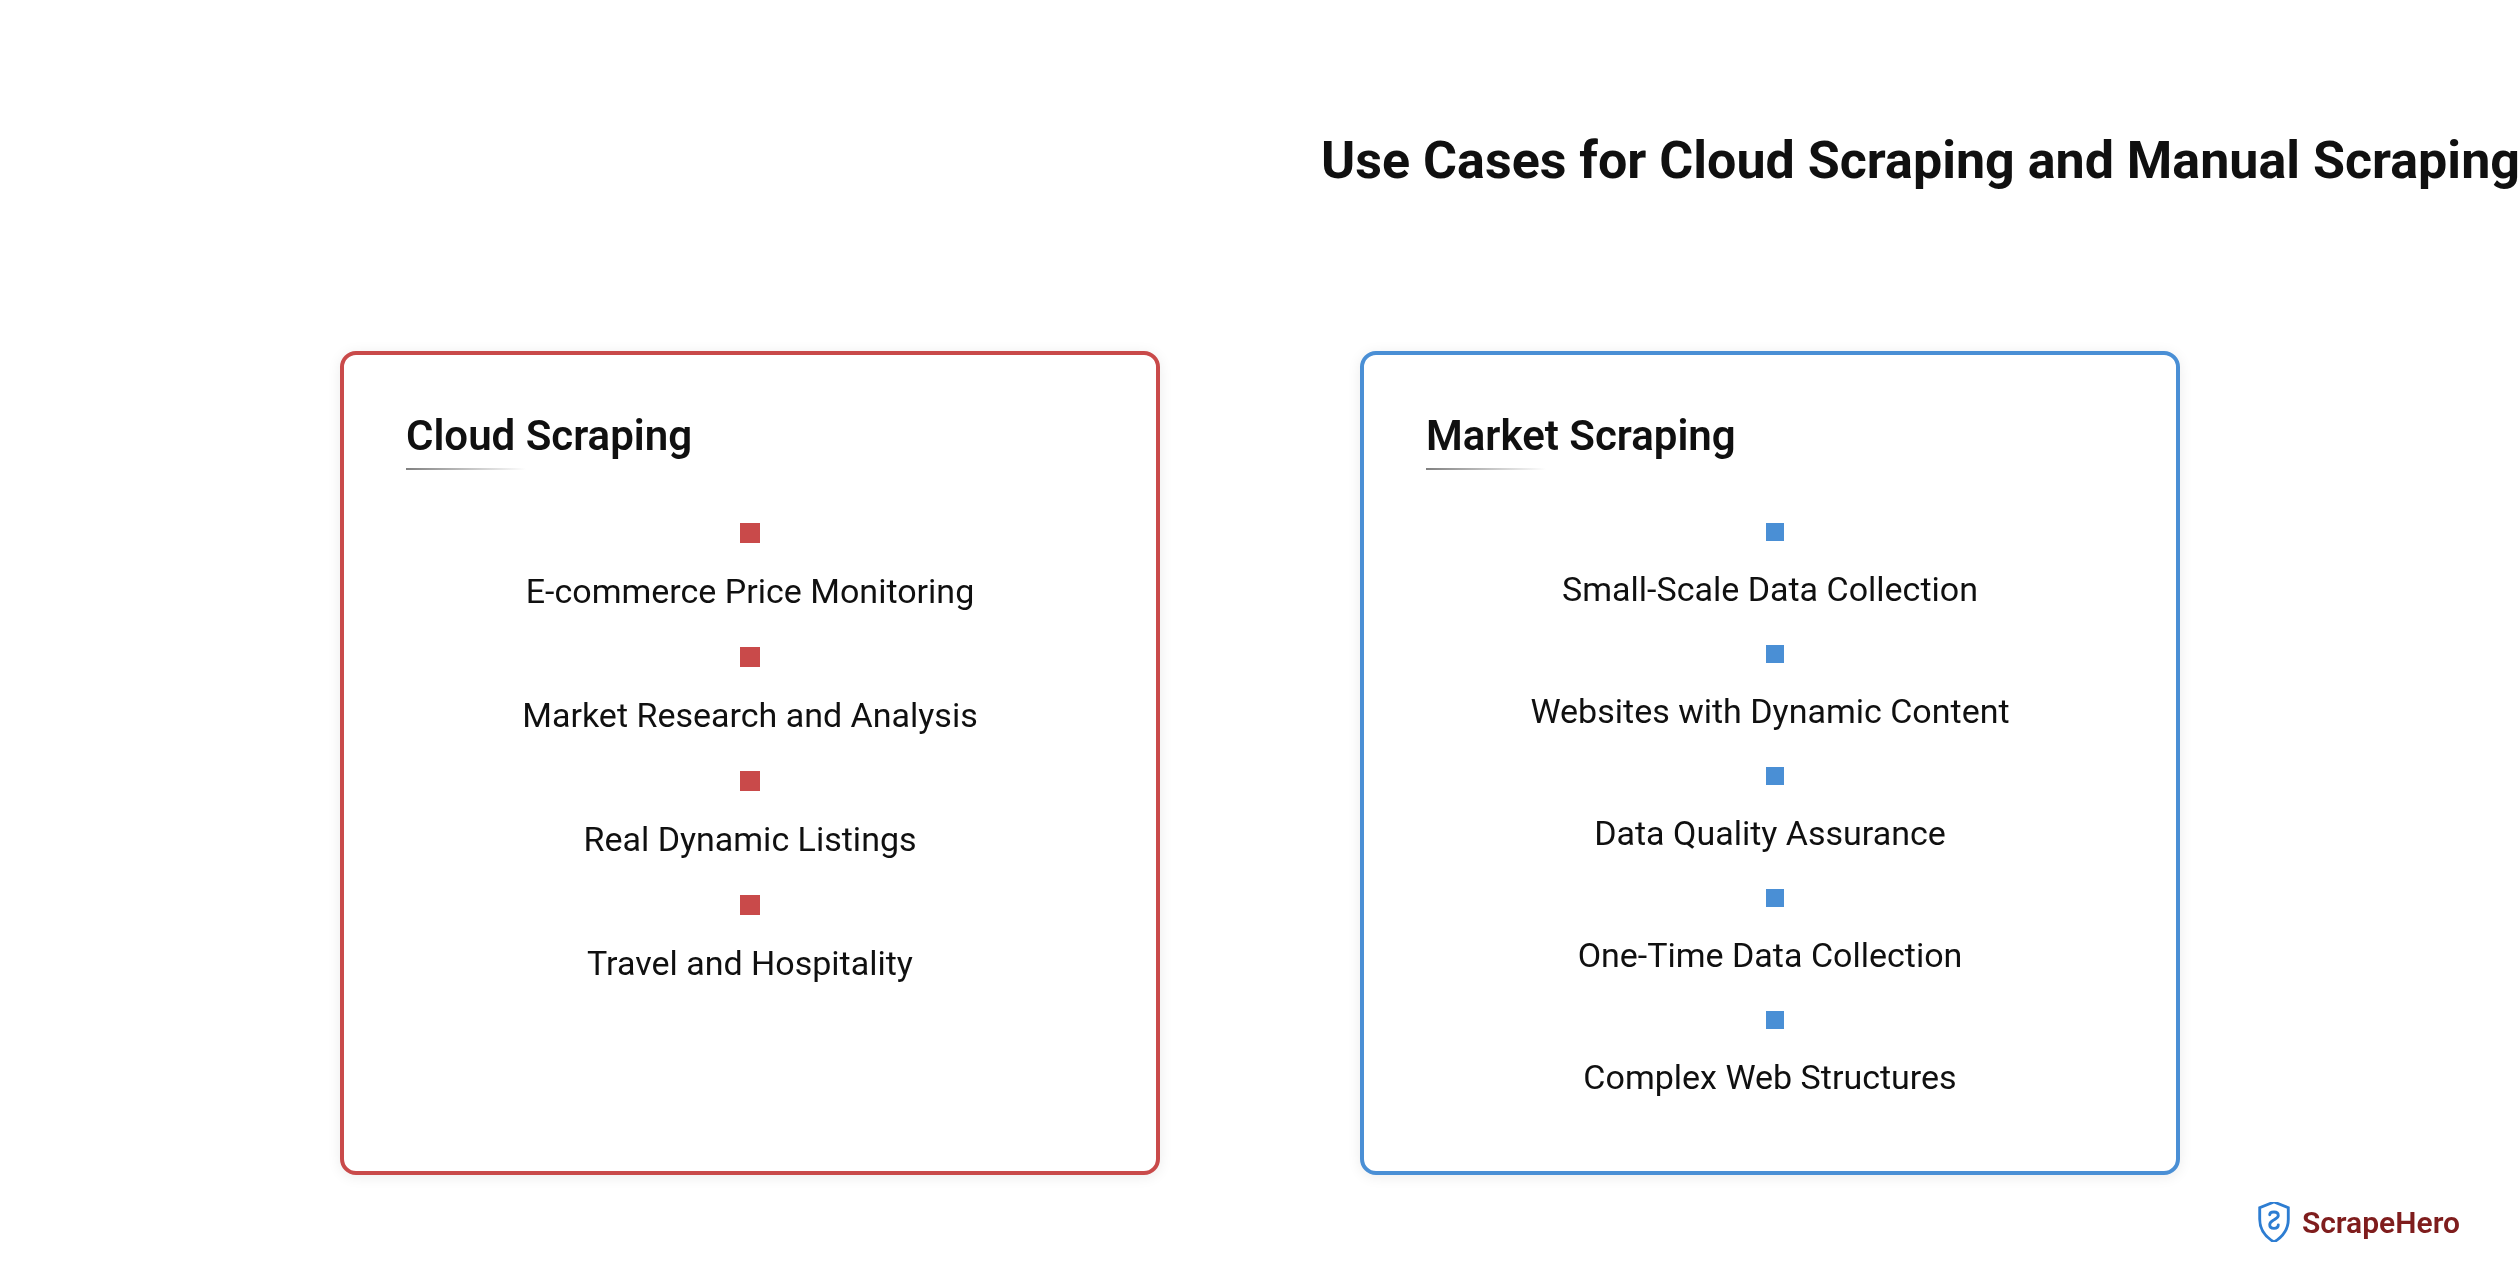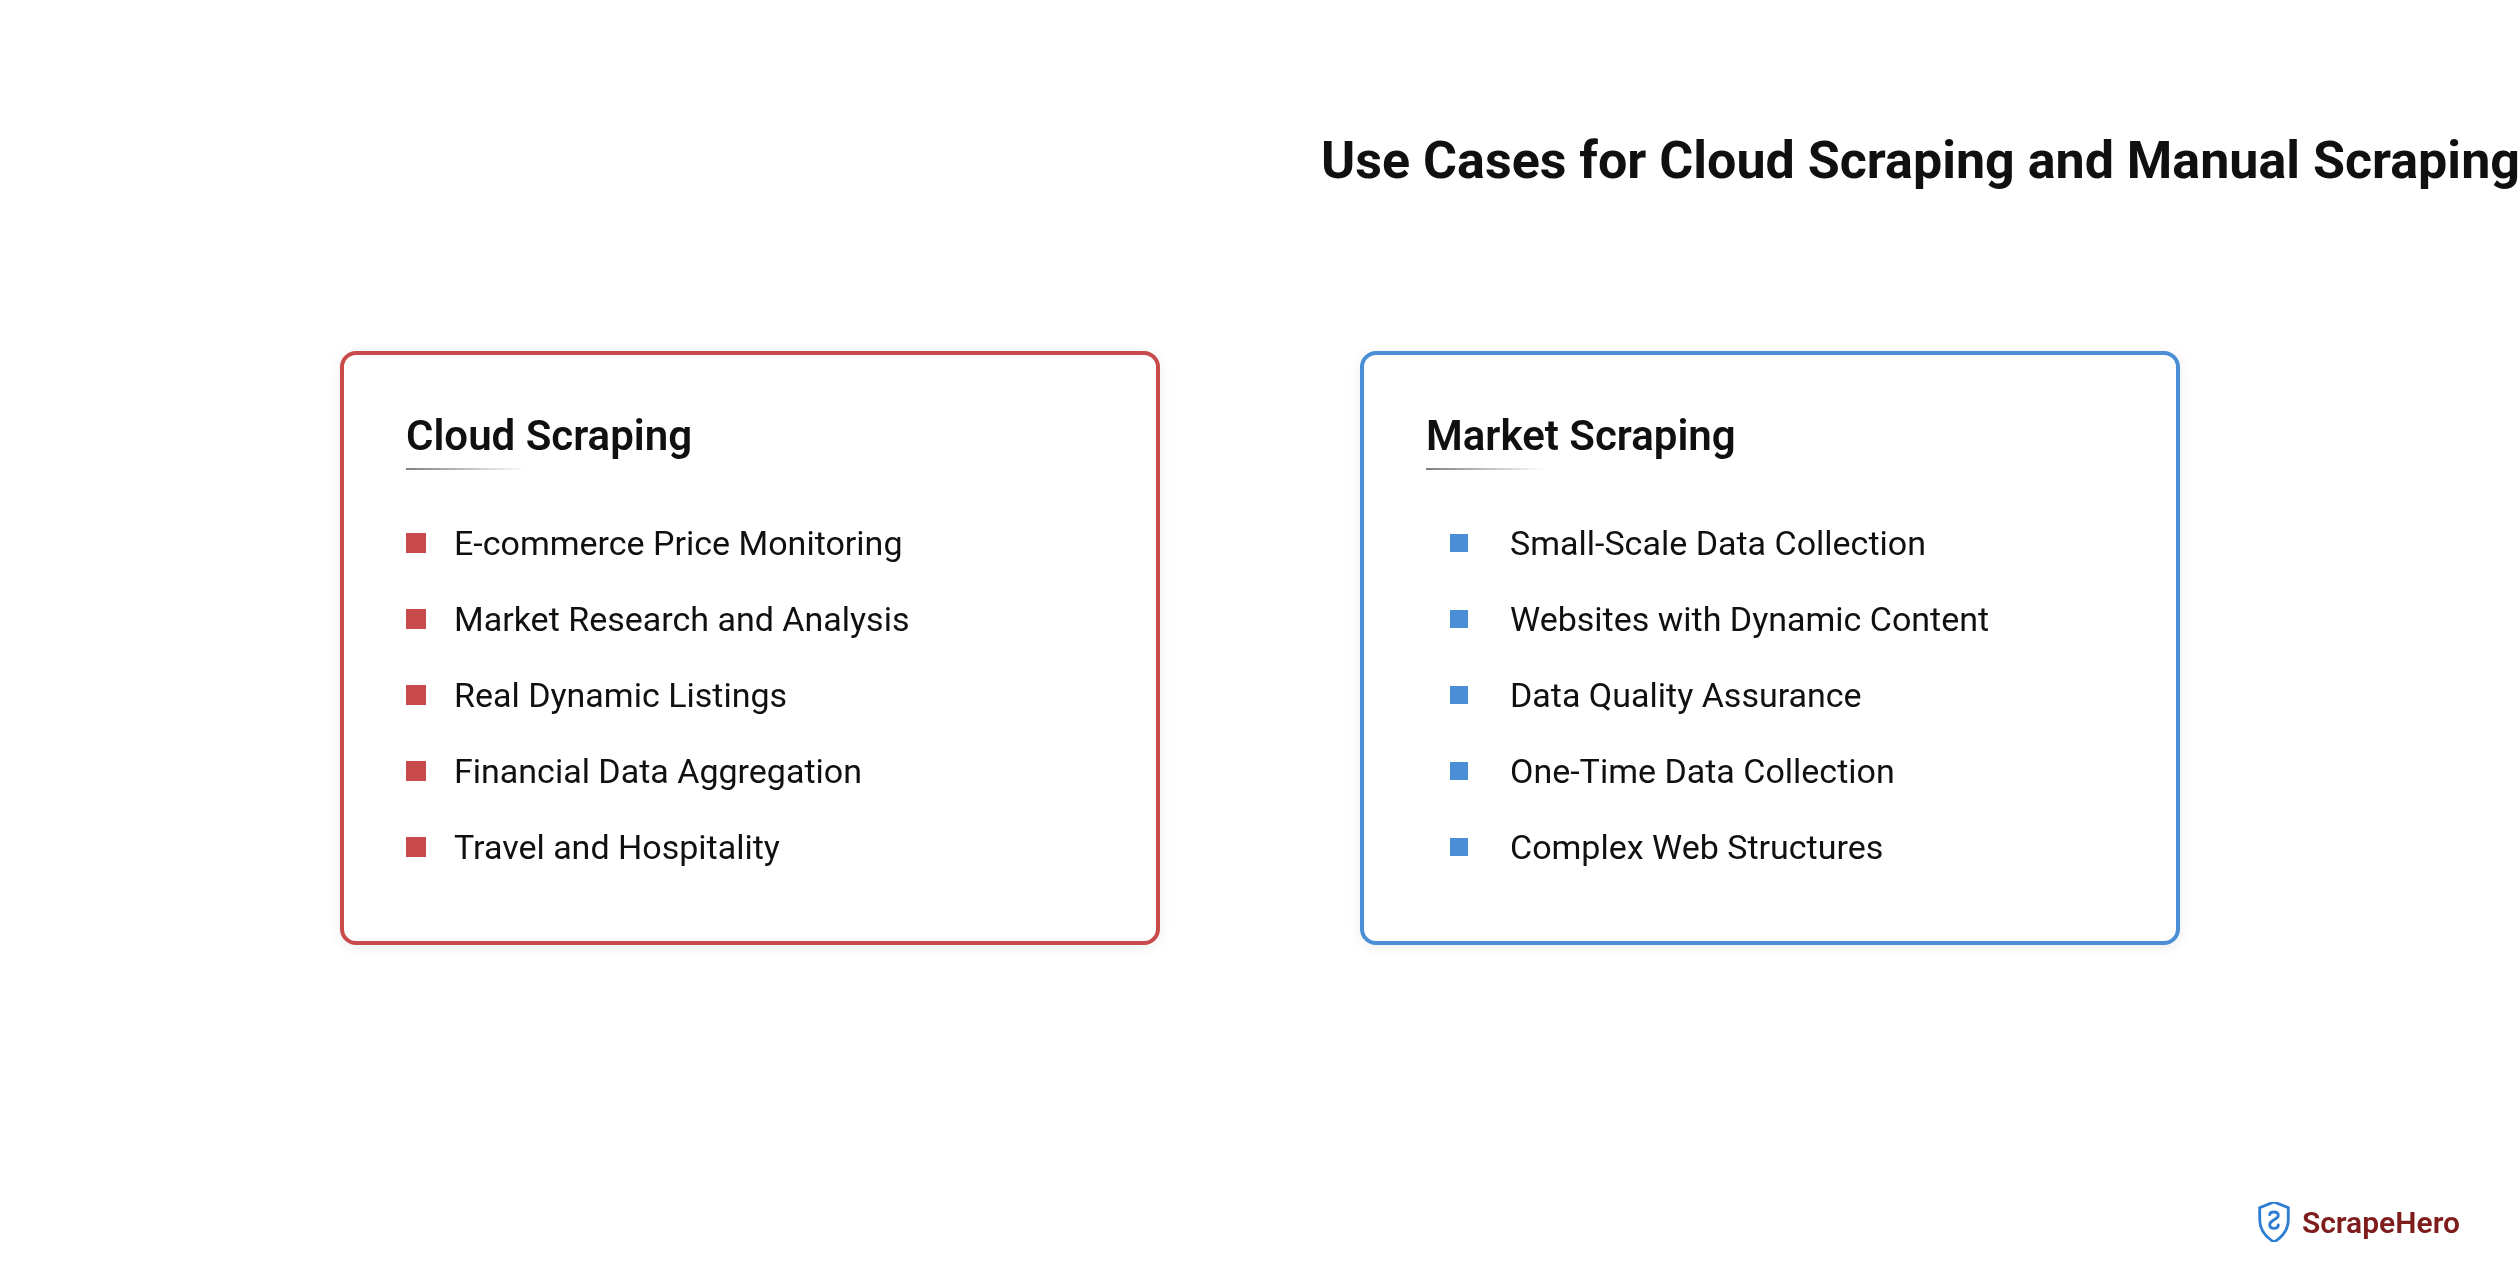--- a/index.html
+++ b/index.html
@@ -55,20 +55,21 @@
     .card-list {
       list-style: none;
     }
     .card-list li {
       display: flex;
       align-items: center;
       gap: 28px;
       font-size: 34px;
       color: #101010;
       padding: 18px 0;
+      flex-direction: column;
     }
     .bullet {
       display: inline-block;
       flex-shrink: 0;
     }
     .bullet-red {
       width: 20px;
       height: 20px;
       background: #c94a4a;
     }
@@ -115,24 +116,20 @@
       <li>
         <span class="bullet bullet-red"></span>
         <span>Market Research and Analysis</span>
       </li>
       <li>
         <span class="bullet bullet-red"></span>
         <span>Real Dynamic Listings</span>
       </li>
       <li>
         <span class="bullet bullet-red"></span>
-        <span>Financial Data Aggregation</span>
-      </li>
-      <li>
-        <span class="bullet bullet-red"></span>
         <span>Travel and Hospitality</span>
       </li>
     </ul>
   </div>
 
   <div class="card card-blue">
     <h2 class="card-heading">Market Scraping</h2>
     <div class="heading-underline"></div>
     <ul class="card-list">
       <li>

